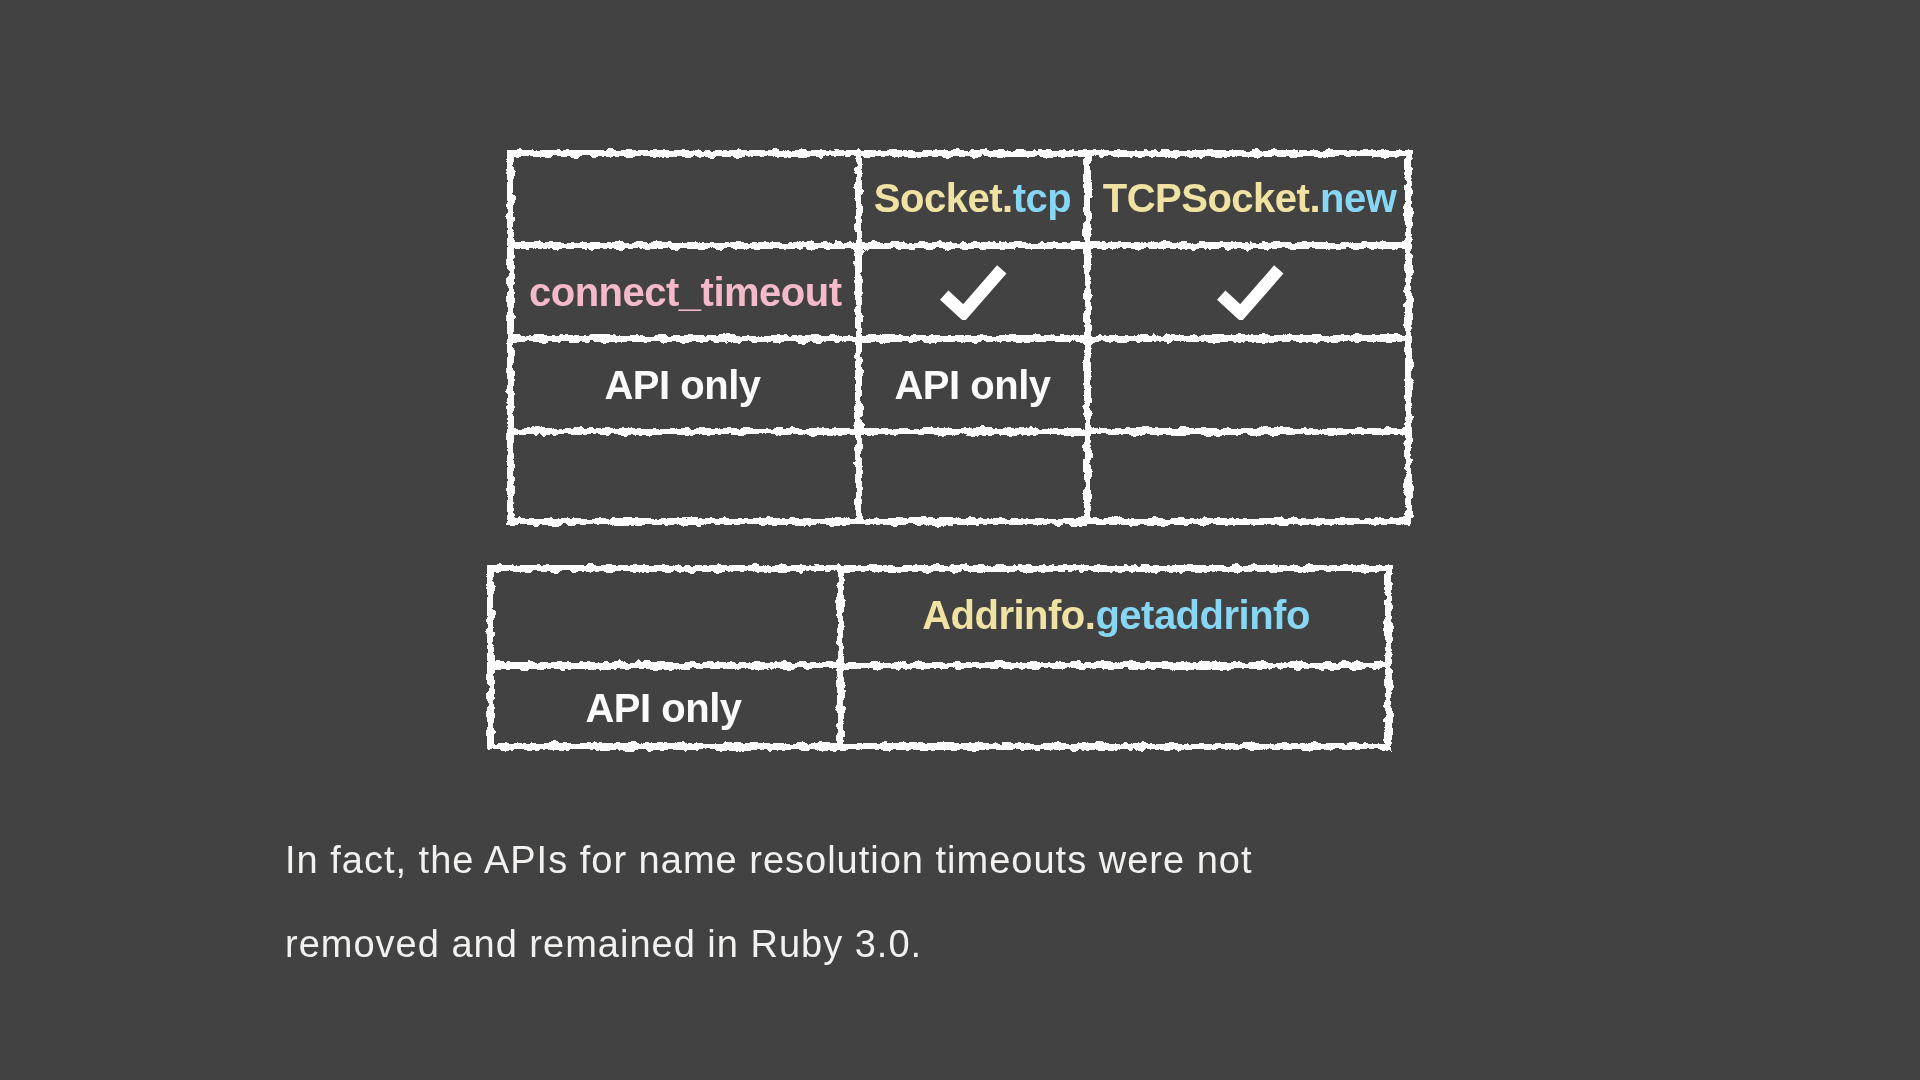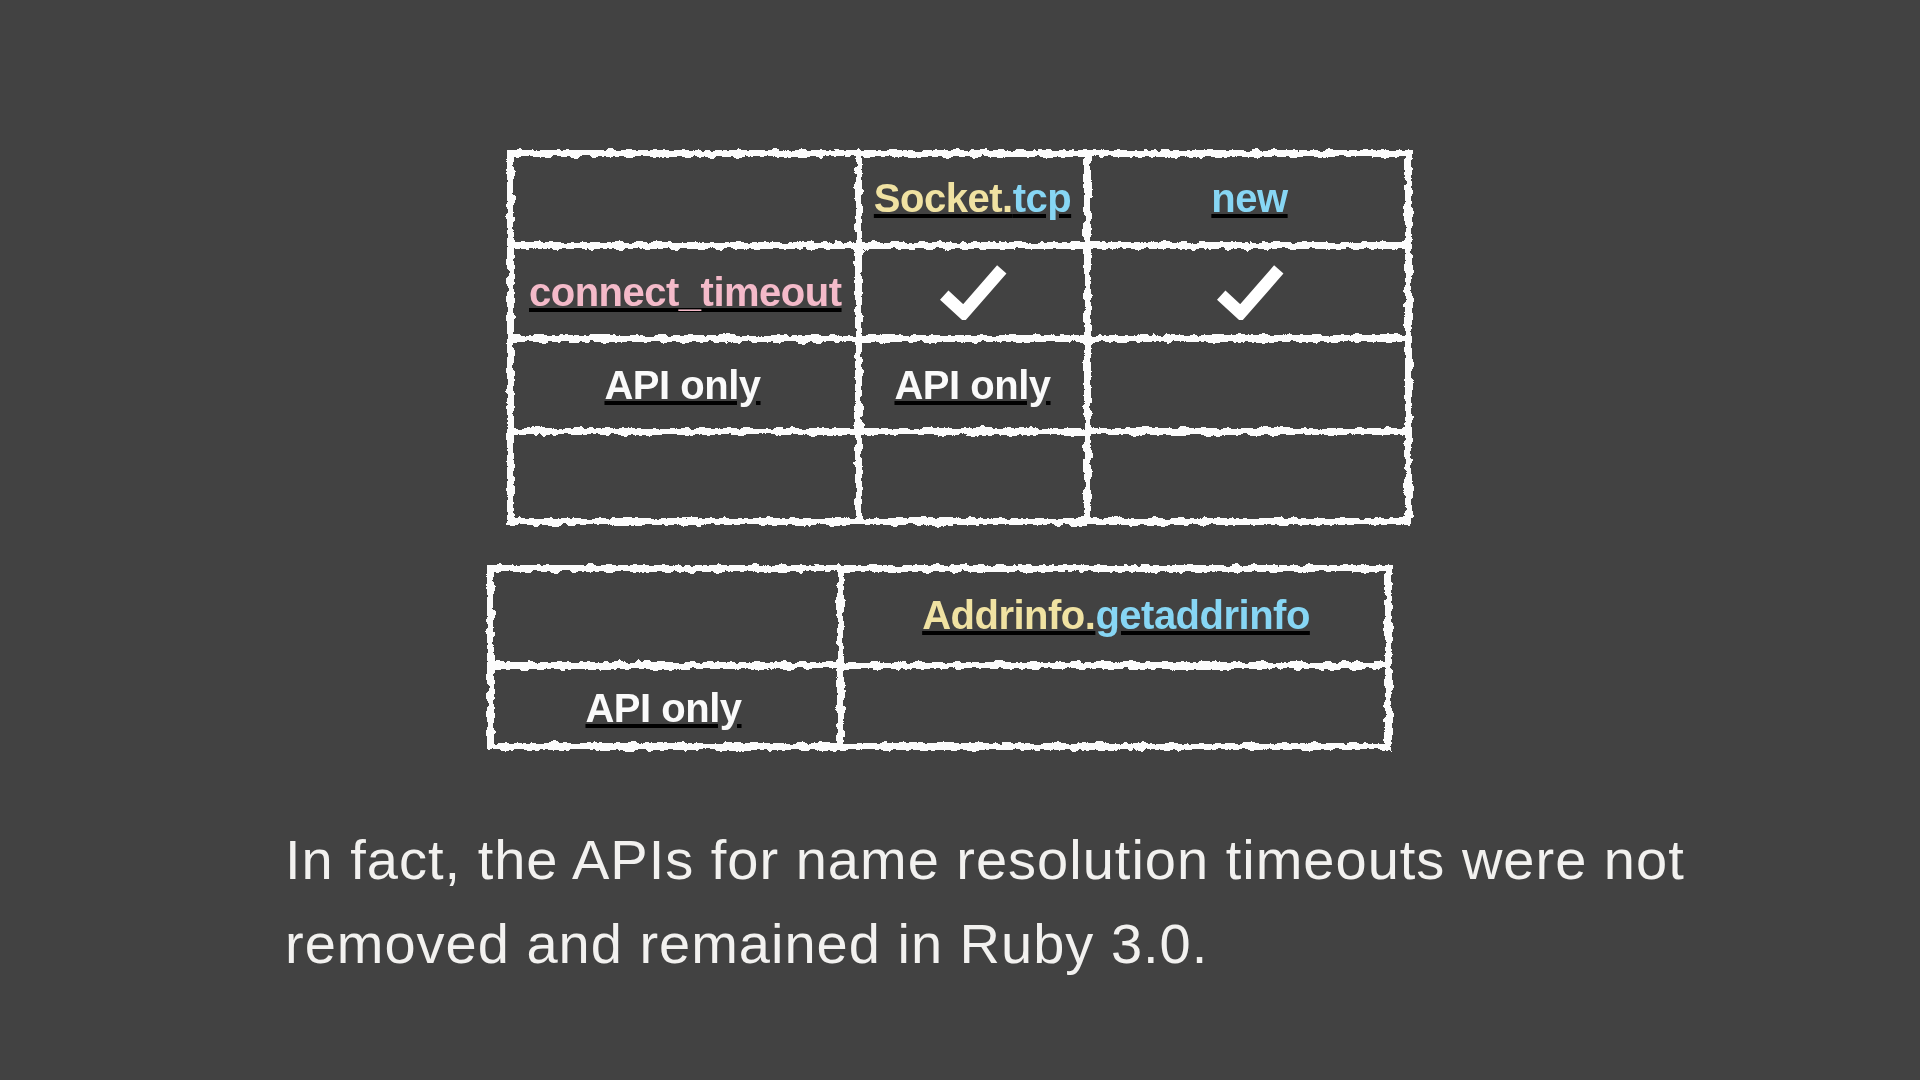--- a/index.html
+++ b/index.html
@@ -31,21 +31,21 @@
   .borders .h { position: absolute; left: 0; right: 0; height: 7px; background: var(--border); }
   #table1 .v1 { left: 348px; }
   #table1 .v2 { left: 577px; }
   #table1 .h1 { top: 92px; }
   #table1 .h2 { top: 185px; }
   #table1 .h3 { top: 278px; }
   #table2 .v1 { left: 350px; }
   #table2 .h1 { top: 97px; }
 
   
-  .grid { position: absolute; inset: 0; display: grid; text-decoration: underline; }
+  .grid { position: absolute; inset: 0; display: grid; }
   #table1 .grid {
     grid-template-columns: 351px 229px 325px;
     grid-template-rows: 95px 93px 93px 94px;
   }
   #table2 .grid {
     grid-template-columns: 353px 552px;
     grid-template-rows: 100px 85px;
   }
   .cell {
     display: flex; align-items: center; justify-content: center;
@@ -53,21 +53,21 @@
     color: var(--value_text); line-height: 1;
   }
   .cell.label { justify-content: flex-start; padding-left: 22px; color: var(--attribute_name); text-align: center; }
   .class-part { color: var(--class_name); }
   .method-part { color: var(--method_name); text-align: right; }
   .check-svg { width: 70px; height: 56px; display: block; }
   .check-svg polyline { fill: none; stroke: #ffffff; stroke-width: 16; }
 
   .caption {
     position: absolute; left: 285px; top: 818px;
-    font-size: 56px; line-height: 84px; font-weight: normal;
+    font-size: 38px; line-height: 84px; font-weight: normal;
     letter-spacing: 1px; color: #f2f1ef;
   }
   .caption div { white-space: nowrap; }
 </style>
 </head>
 <body style="background: rgb(66, 66, 66);">
 
 <svg width="0" height="0" style="position:absolute" aria-hidden="true">
   <defs>
     <filter id="chalk" x="-5%" y="-5%" width="110%" height="110%">
@@ -89,20 +89,21 @@
       <div class="h h3"></div>
     </div>
     <div class="grid">
 
       <div class="cell label"></div>
       <div class="cell">
         <span class="class-part">Socket.</span>
           <span class="method-part">tcp</span>
       </div>
       <div class="cell">
+        <span class="class-part">TCPSocket.</span>
           <span class="method-part">new</span>
       </div>
 
       <div class="cell label">connect_timeout</div>
       <div class="cell">
         <svg class="check-svg" viewBox="0 0 90 72">
             <polyline points="8,40 33,63 82,7"></polyline>
           </svg>
       </div>
       <div class="cell">

